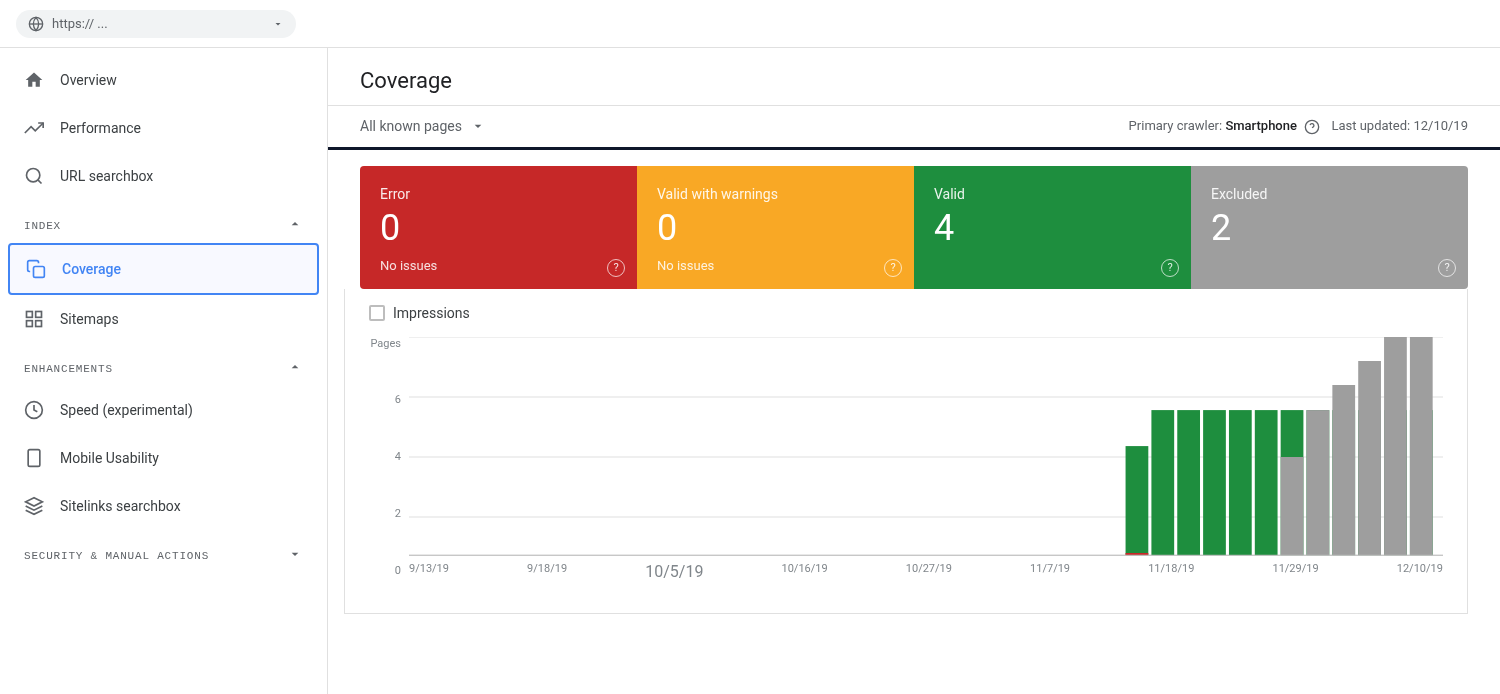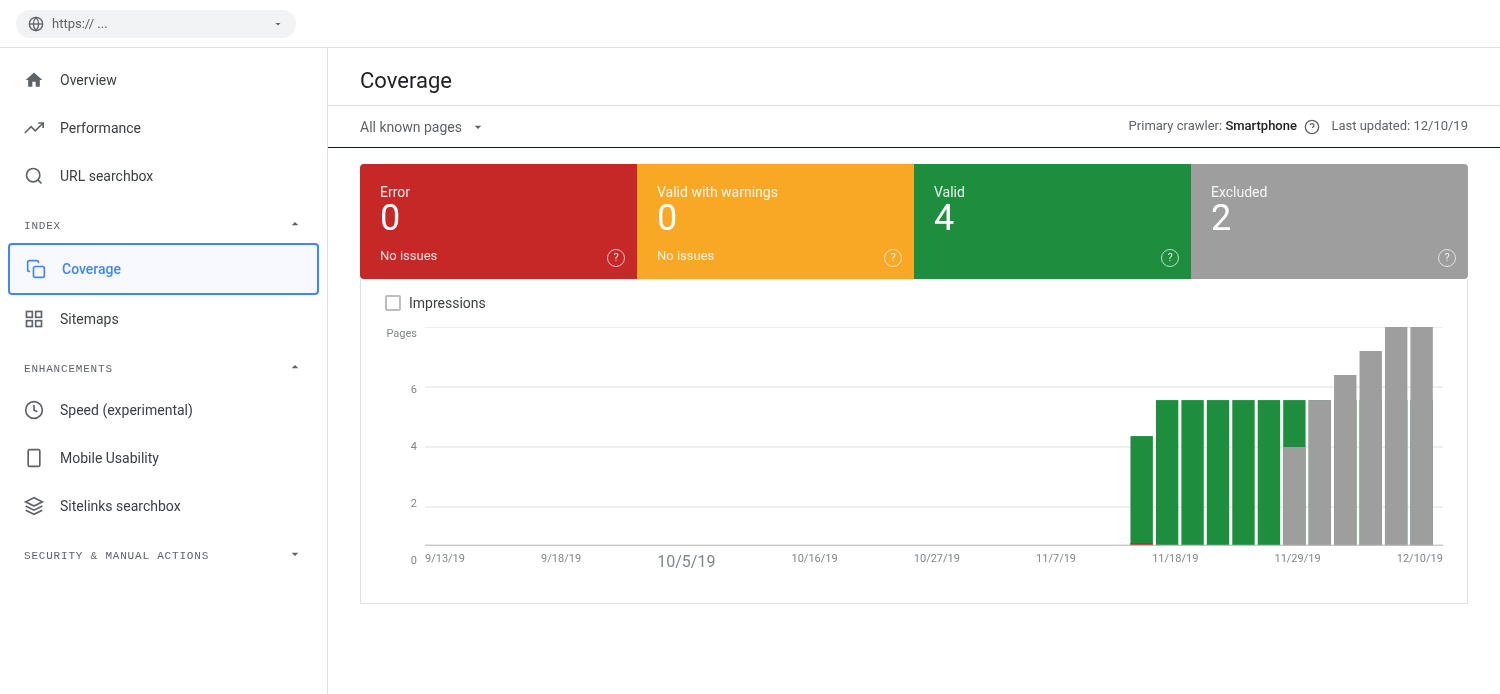--- a/index.html
+++ b/index.html
@@ -109,24 +109,24 @@
       border-bottom: 1px solid #e0e0e0;
     }
     .page-title {
       font-size: 22px;
       color: #202124;
       font-weight: 400;
     }
 
     .filter-bar {
       display: flex;
-      align-items: flex-end;
+      align-items: flex-start;
       justify-content: space-between;
       padding: 12px 32px;
-      border-bottom: 1px solid #0f172a;
+      border-bottom: 3px solid #0f172a;
     }
     .filter-dropdown {
       display: flex;
       align-items: center;
       gap: 8px;
       font-size: 14px;
       color: #5f6368;
       cursor: pointer;
     }
     .filter-info {
@@ -152,20 +152,21 @@
       cursor: pointer;
     }
     .status-card.error { background: #c62828; }
     .status-card.warning { background: #f9a825; }
     .status-card.valid { background: #1e8e3e; }
     .status-card.excluded { background: #9e9e9e; }
 
     .status-card .card-label {
       font-size: 14px;
       color: rgba(255,255,255,0.9);
+      margin-bottom: 8px;
     }
     .status-card .card-count {
       font-size: 36px;
       color: #fff;
       font-weight: 400;
       line-height: 1;
       margin-bottom: 12px;
     }
     .status-card .card-sub {
       font-size: 13px;
@@ -182,21 +183,21 @@
       display: flex;
       align-items: center;
       justify-content: center;
       font-size: 11px;
       color: rgba(255,255,255,0.85);
       cursor: pointer;
     }
 
     
     .chart-section {
-      margin: 0 32px 16px 32px;
+      margin: 0 32px 16px 16px;
       border: 1px solid #e0e0e0;
       border-top: none;
       padding: 16px 24px 16px 24px;
     }
     .chart-legend {
       display: flex;
       align-items: center;
       gap: 8px;
       margin-bottom: 16px;
     }

